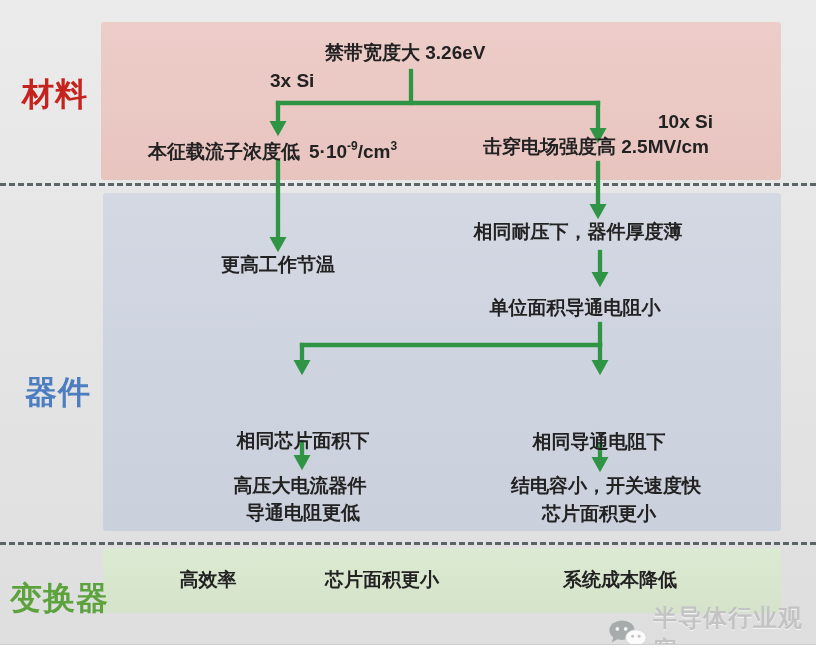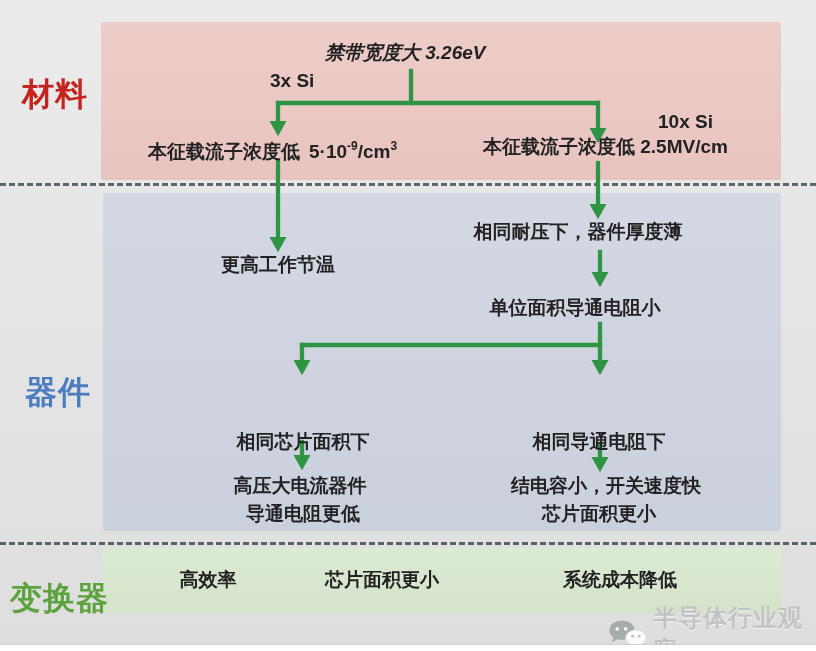--- a/index.html
+++ b/index.html
@@ -64,33 +64,33 @@
       <path d="M302 442 L302 460" marker-end="url(#ah)"></path>
       <path d="M600 444 L600 462" marker-end="url(#ah)"></path>
     </g>
   </svg>
 
   <div class="section-label label-material">材料</div>
   <div class="section-label label-device">器件</div>
   <div class="section-label label-converter">变换器</div>
 
   <div class="node" style="left:270px;top:41px;margin-top:28px;">3x Si</div>
-  <div class="node" style="left:325px;top:41px;font-style:italic;">禁带宽度大 3.26eV</div>
+  <div class="node" style="left:325px;top:41px;">禁带宽度大 3.26eV</div>
 
 
   <div class="node" style="left:148px;top:135px;"><span>本征载流子浓度低</span><span class="gap-left">5·10</span><sup>-9</sup><span>/cm</span><sup>3</sup></div>
 
   <div class="node" style="left:658px;top:110px;">10x Si</div>
-  <div class="node" style="left:483px;top:135px;">本征载流子浓度低 2.5MV/cm</div>
+  <div class="node" style="left:483px;top:135px;">击穿电场强度高 2.5MV/cm</div>
 
   <div class="node centered" style="left:278px;top:253px;">更高工作节温</div>
   <div class="node centered" style="left:578px;top:220px;">相同耐压下，器件厚度薄</div>
   <div class="node centered" style="left:575px;top:296px;">单位面积导通电阻小</div>
 
-  <div class="node centered" style="left:303px;top:382px;">
+  <div class="node centered" style="left:303px;top:382px;font-family:Liberation Mono, monospace;">
     <div>相同芯片面积下</div>
     <div>导通电阻更低</div>
   </div>
 
   <div class="node centered" style="left:300px;top:474px;">高压大电流器件</div>
 
   <div class="node centered" style="left:599px;top:382px;">
     <div>相同导通电阻下</div>
     <div>芯片面积更小</div>
   </div>

